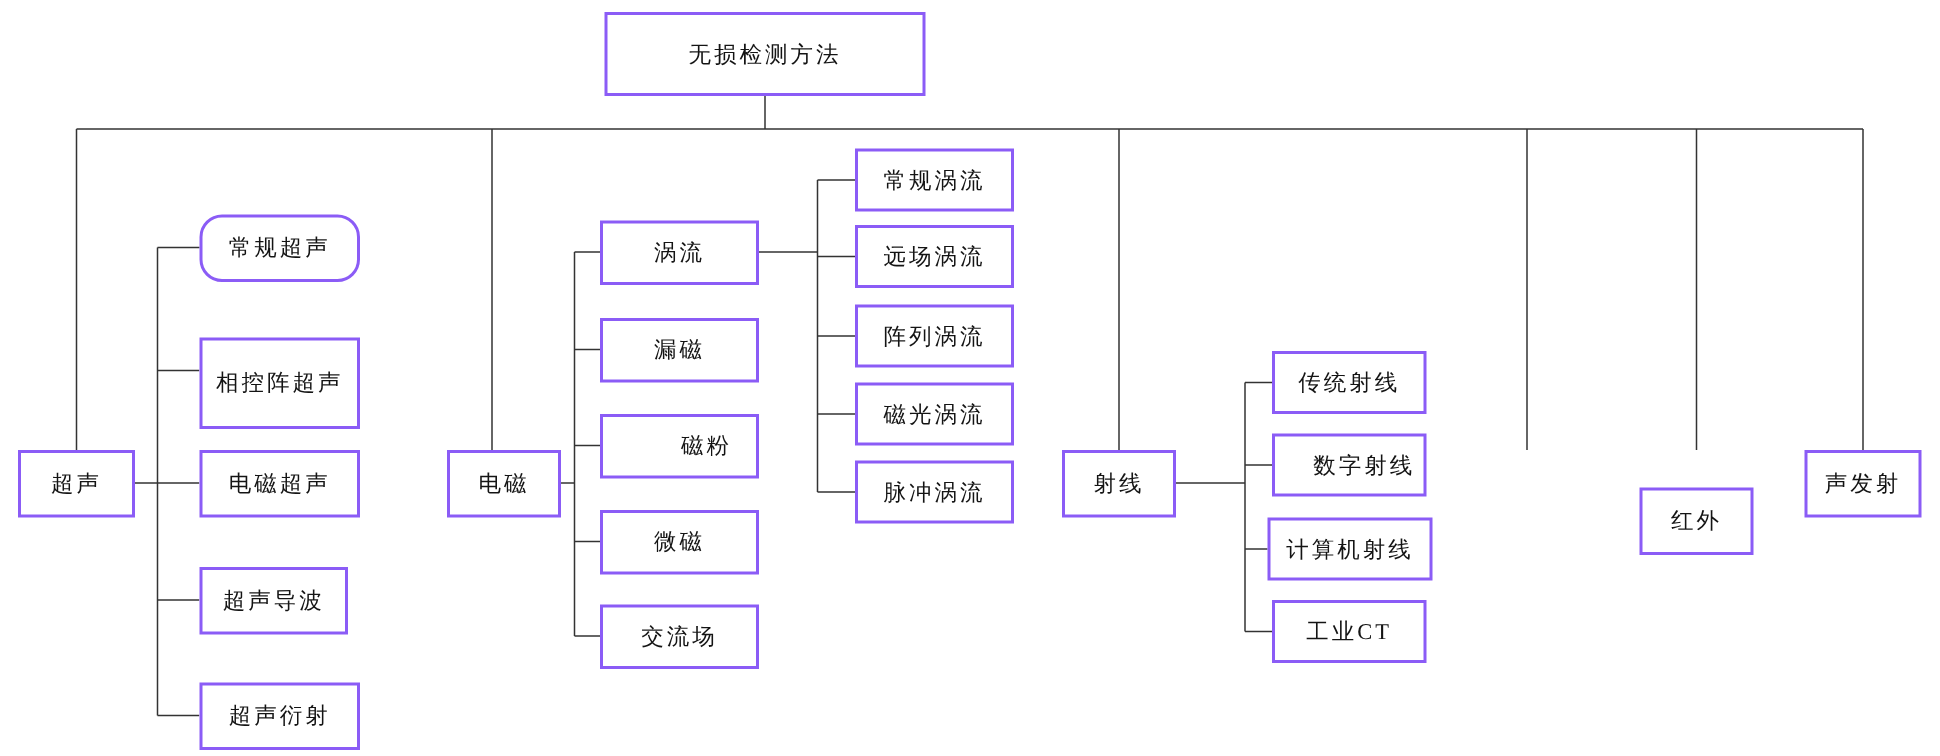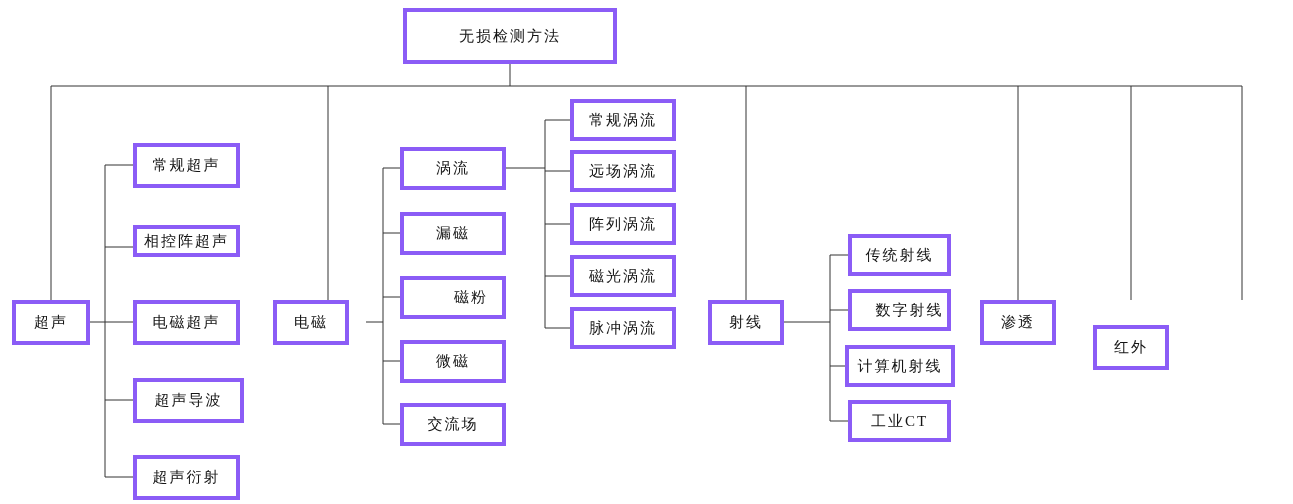--- a/index.html
+++ b/index.html
@@ -6,21 +6,21 @@
   .canvas{
     position:relative;
     width:1293px;height:504px;
     background:#ffffff;
     font-family:"Liberation Serif","DejaVu Serif",serif;
     overflow:hidden;
   }
   .node{
     position:absolute;
     box-sizing:border-box;
-    border:4px solid #8b5cf6;
+    border:2px solid #8b5cf6;
     background:#ffffff;
     display:flex;
     align-items:center;
     justify-content:center;
     font-size:15px;
     color:#141414;
     letter-spacing:2px;
     white-space:nowrap;
   }
   svg.wires{
@@ -76,41 +76,41 @@
     <line x1="830" y1="255" x2="830" y2="421"></line>
     <line x1="830" y1="255" x2="848" y2="255"></line>
     <line x1="830" y1="310" x2="848" y2="310"></line>
     <line x1="830" y1="366" x2="848" y2="366"></line>
     <line x1="830" y1="421" x2="848" y2="421"></line>
   </svg>
 
   <div class="node" style="left:403px;top:8px;width:214px;height:56px;">无损检测方法</div>
 
   <div class="node" style="left:12px;top:300px;width:78px;height:45px;">超声</div>
-  <div class="node" style="left:133px;top:143px;width:107px;height:45px;">常规超声</div>
-  <div class="node" style="left:133px;top:225px;width:107px;height:32px;">相控阵超声</div>
+  <div class="node" style="left:133px;top:143px;width:107px;height:45px;border-radius:15px;">常规超声</div>
+  <div class="node" style="left:133px;top:225px;width:107px;height:61px;">相控阵超声</div>
   <div class="node" style="left:133px;top:300px;width:107px;height:45px;font-family:Liberation Mono, monospace;">电磁超声</div>
-  <div class="node" style="left:133px;top:378px;width:111px;height:45px;">超声导波</div>
+  <div class="node" style="left:133px;top:378px;width:99px;height:45px;">超声导波</div>
   <div class="node" style="left:133px;top:455px;width:107px;height:45px;">超声衍射</div>
 
-  <div class="node" style="left:273px;top:300px;width:76px;height:45px;">电磁</div>
+  <div class="node" style="left:298px;top:300px;width:76px;height:45px;">电磁</div>
   <div class="node" style="left:400px;top:147px;width:106px;height:43px;">涡流</div>
   <div class="node" style="left:400px;top:212px;width:106px;height:43px;">漏磁</div>
   <div class="node" style="left:400px;top:276px;width:106px;height:43px;padding-left:36px;">磁粉</div>
   <div class="node" style="left:400px;top:340px;width:106px;height:43px;">微磁</div>
   <div class="node" style="left:400px;top:403px;width:106px;height:43px;">交流场</div>
 
   <div class="node" style="left:570px;top:99px;width:106px;height:42px;">常规涡流</div>
   <div class="node" style="left:570px;top:150px;width:106px;height:42px;">远场涡流</div>
   <div class="node" style="left:570px;top:203px;width:106px;height:42px;">阵列涡流</div>
   <div class="node" style="left:570px;top:255px;width:106px;height:42px;">磁光涡流</div>
   <div class="node" style="left:570px;top:307px;width:106px;height:42px;">脉冲涡流</div>
 
   <div class="node" style="left:708px;top:300px;width:76px;height:45px;">射线</div>
   <div class="node" style="left:848px;top:234px;width:103px;height:42px;">传统射线</div>
   <div class="node" style="left:848px;top:289px;width:103px;height:42px;padding-left:20px;">数字射线</div>
   <div class="node" style="left:845px;top:345px;width:110px;height:42px;">计算机射线</div>
   <div class="node" style="left:848px;top:400px;width:103px;height:42px;">工业CT</div>
 
-  <div class="node" style="left:980px;top:300px;width:76px;height:45px;">渗透</div>
   <div class="node" style="left:1093px;top:300px;width:76px;height:45px;margin-top:25px;">红外</div>
+  <div class="node" style="left:1203px;top:300px;width:78px;height:45px;">声发射</div>
 
 </div>
 
 </body></html>

